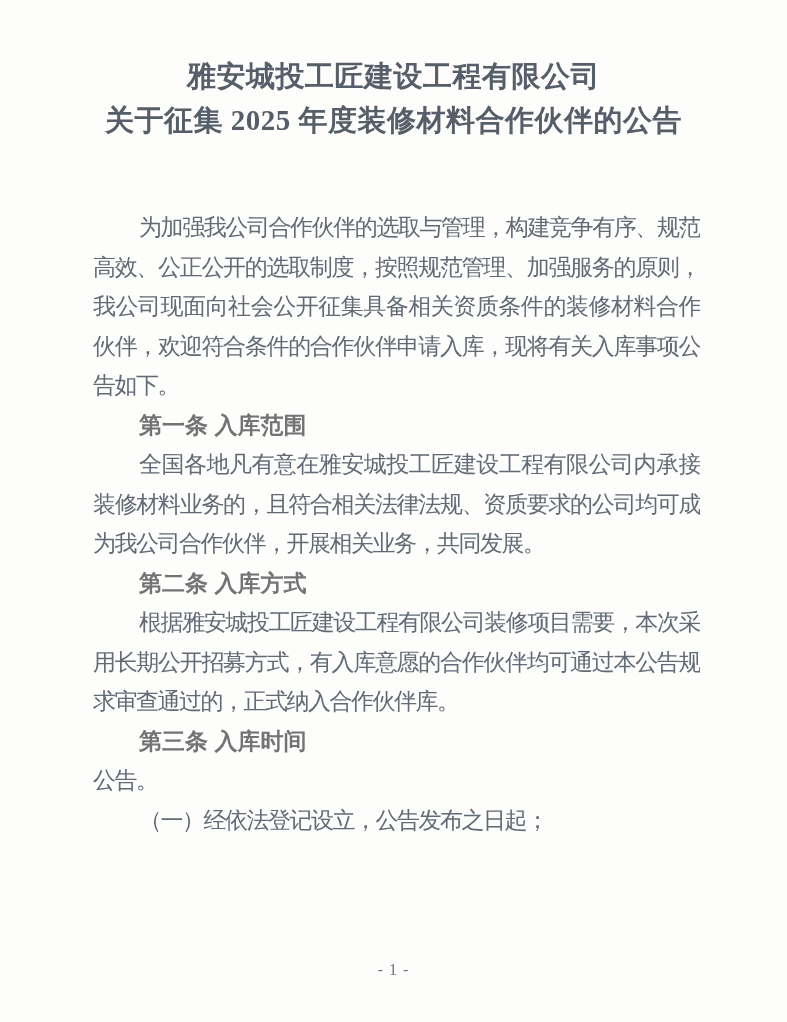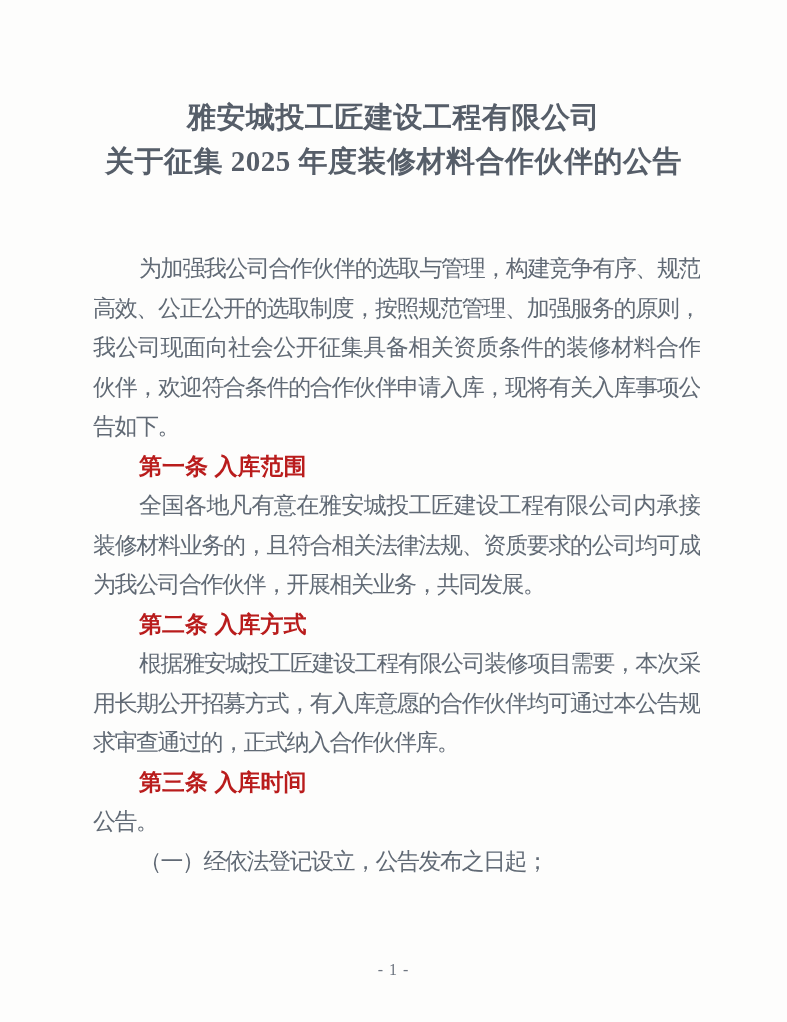--- a/index.html
+++ b/index.html
@@ -11,21 +11,21 @@
     font-family: "Liberation Serif", "DejaVu Serif", serif;
   }
   .page {
     position: relative;
     width: 787px;
     height: 1022px;
     background: #fdfdfc;
     overflow: hidden;
   }
   .title-block {
-    margin-top: 95px;
+    margin-top: 54px;
   }
   .doc-title {
     margin: 0;
     text-align: center;
     font-size: 29px;
     line-height: 44px;
     font-weight: bold;
     color: #565e69;
     font-family: "Liberation Serif", "DejaVu Serif", serif;
     letter-spacing: 0.5px;
@@ -46,21 +46,21 @@
     white-space: normal;
     text-align: justify;
     text-align-last: justify;
   }
   .indent {
     padding-left: 46px;
   }
   .heading {
     font-family: "Liberation Sans", "DejaVu Sans", sans-serif;
     font-weight: bold;
-    color: #b91c1c;
+    color: #737373;
     letter-spacing: 0;
   }
   .footer {
     position: absolute;
     left: 0;
     right: 0;
     top: 958px;
     text-align: center;
     font-size: 16px;
     line-height: 24px;

